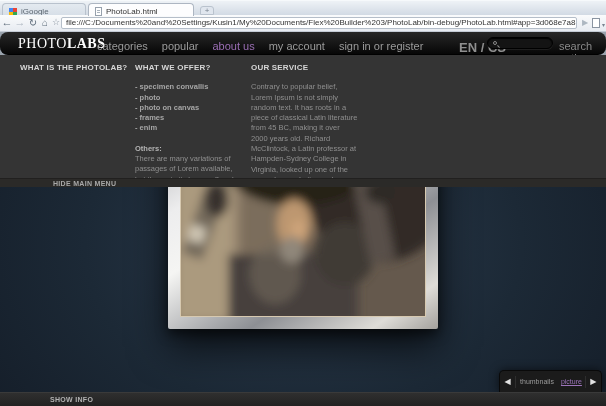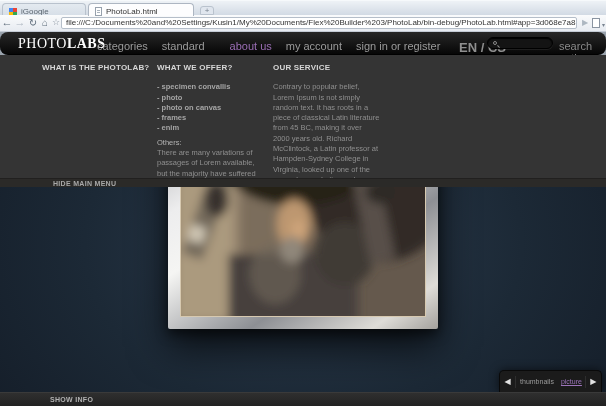--- a/index.html
+++ b/index.html
@@ -32,40 +32,40 @@
   .page-caret{position:absolute;left:602px;top:6px;font-size:6px;color:#7a8491;}
 
   
   .site-header{position:absolute;top:32px;left:0;right:0;height:23px;
     background:linear-gradient(#272727,#060606);border-bottom:1px solid #000;border-radius:8px;}
   .logo{position:absolute;left:18px;top:4px;font-family:"Liberation Serif",serif;
     font-size:14px;color:#fff;letter-spacing:.5px;}
   .logo .bold{font-weight:bold;}
   .nav{position:absolute;left:97px;top:8px;display:flex;gap:14px;font-size:11px;color:#9b9b9b;}
   .nav span{cursor:pointer;}
-  .nav .active{color:#9b6fb5;margin-left:11px;}
+  .nav .active{color:#9b6fb5;}
   .lang{position:absolute;left:459px;top:8px;font-size:13px;font-weight:bold;color:#8f8f8f;}
   .searchbox{position:absolute;left:487px;top:5px;width:66px;height:12px;background:#141414;
     border:1px solid #000;border-radius:6px;box-shadow:inset 0 1px 1px #000,0 1px 0 rgba(255,255,255,.07);
     display:flex;align-items:center;padding:0 5px;gap:3px;}
   .mag{width:4px;height:4px;border:1px solid #8a8a8a;border-radius:50%;position:relative;flex:0 0 auto;}
   .mag::after{content:"";position:absolute;width:3px;height:1px;background:#8a8a8a;transform:rotate(45deg);left:3px;top:4px;}
   .search-input{background:transparent;border:none;outline:none;width:100%;font-size:7px;color:#ccc;}
   .search-options{position:absolute;left:559px;top:8px;font-size:11px;color:#8a8a8a;}
 
   
   .menu-panel{position:absolute;top:55px;left:0;right:0;height:123px;background:#343434;}
   .cols{display:flex;padding:8px 0 0 20px;}
   .col{font-size:7.5px;line-height:10.3px;color:#8f8f8f;}
   .col h3{margin:0 0 9px;font-size:8px;letter-spacing:.2px;color:#d6d6d6;}
-  .col-1{width:109px;margin-right:6px;margin-left:22px;}
+  .col-1{width:109px;margin-right:6px;}
   .col-2{width:110px;margin-right:6px;}
   .col-3{width:107px;}
   .offer-list{list-style:none;margin:0;padding:0;font-weight:bold;color:#a6a6a6;}
-  .others-title{font-weight:normal;color:#b5b5b5;margin-top:4px;}
+  .others-title{font-weight:bold;color:#b5b5b5;margin-top:10px;}
   .hide-bar{position:absolute;top:178px;left:0;right:0;height:9px;background:#2b2a28;
     border-top:1px solid #21201f;font-size:7px;font-weight:bold;color:#a8a8a8;
     line-height:9px;padding-left:53px;letter-spacing:.3px;}
 
   
   .gallery{position:absolute;top:187px;left:0;right:0;height:205px;overflow:hidden;
     background:radial-gradient(420px 320px at 50% 28%,#2b3b4d 0%,#1c2936 52%,#131b26 100%);}
   .frame{position:absolute;left:168px;top:-58px;width:270px;height:200px;padding:12px;
     background:linear-gradient(145deg,#b4b5b7 0%,#ededee 22%,#f5f5f3 38%,#8d8f94 66%,#dedcd7 88%,#a3a19d 100%);
     border-radius:2px;box-shadow:0 18px 38px rgba(0,0,0,.7),0 5px 12px rgba(0,0,0,.55);}
@@ -114,21 +114,21 @@
     <div class="omnibox">file:///C:/Documents%20and%20Settings/Kusin1/My%20Documents/Flex%20Builder%203/PhotoLab/bin-debug/PhotoLab.html#app=3d068e7a8-selectedIndex=</div>
     <span class="tb-icon tb-dim" style="left:579px;width:12px;font-size:8px;">▶</span>
     <span class="page-icon"></span>
     <span class="page-caret">▾</span>
   </div>
 
   <div class="site-header">
     <div class="logo"><span>PHOTO</span><span class="bold">LABS</span></div>
     <div class="nav">
       <span>categories</span>
-      <span>standard</span>
+      <span>popular</span>
       <span class="active">about us</span>
       <span>my account</span>
       <span>sign in or register</span>
     </div>
     <span class="lang">EN / CS</span>
     <div class="searchbox">
       <span class="mag"></span>
       <input class="search-input" value="" style="">
     </div>
     <span class="search-options">search options</span>

